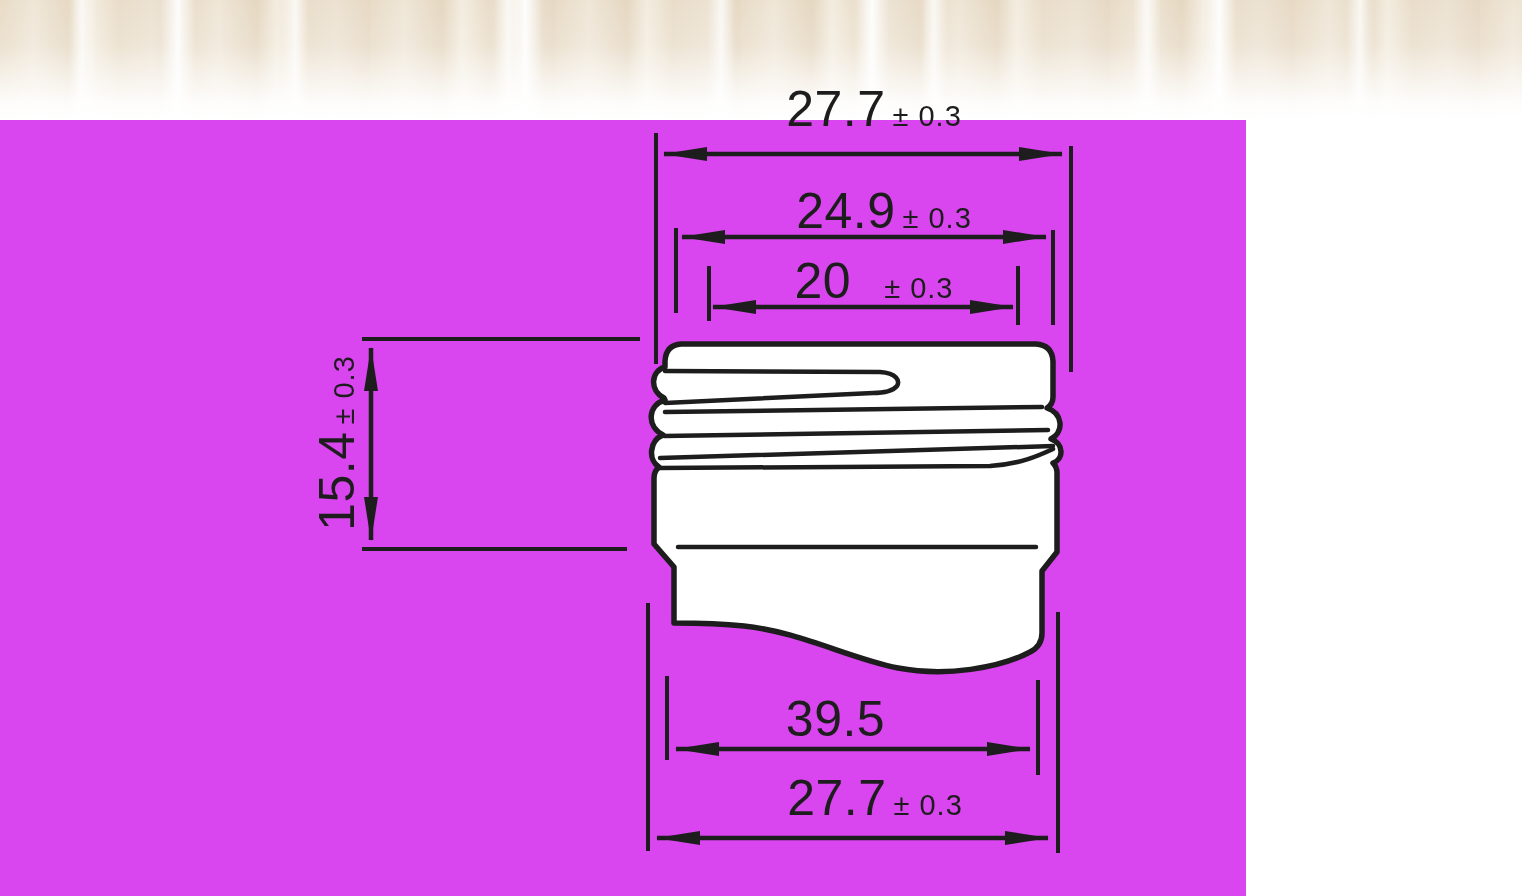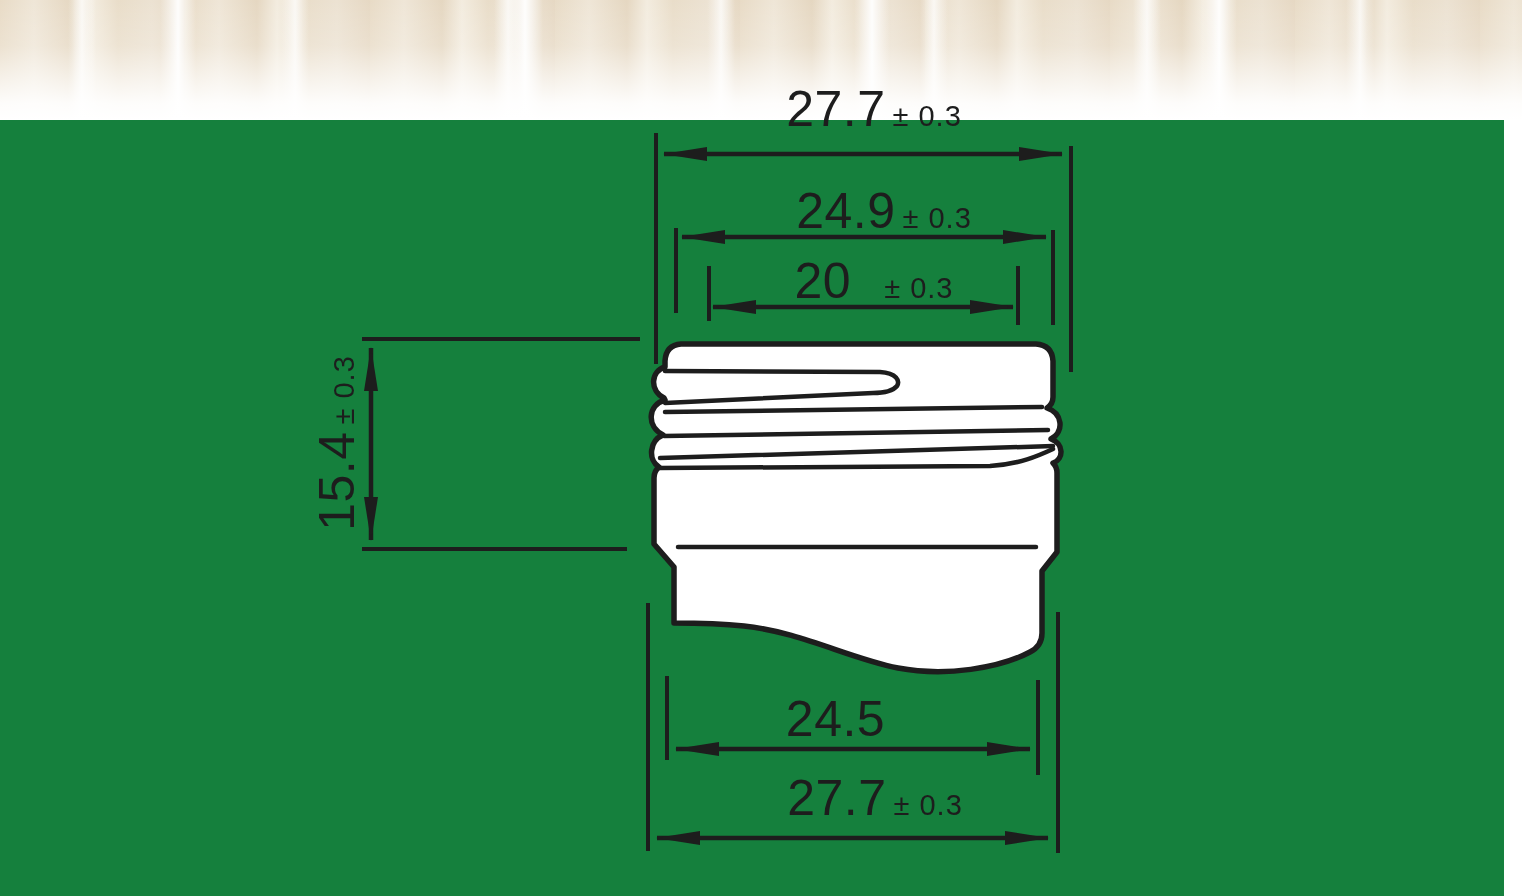--- a/index.html
+++ b/index.html
@@ -1,20 +1,20 @@
 <!DOCTYPE html>
 <html><head>
 <meta charset="utf-8">
 <style>
   html,body{margin:0;padding:0;}
   body{
     width:1522px;height:896px;overflow:hidden;background:#ffffff;
     font-family:"Liberation Sans","DejaVu Sans",sans-serif;
   }
-  .stage{position:relative;width:1504px;height:896px;background:#15803d;}
+  .stage{position:relative;width:1246px;height:896px;background:#d946ef;}
 
   
   .photo-strip{
     position:absolute;top:0;left:0;width:1522px;height:120px;
     background-image:
       linear-gradient(180deg, rgba(255,255,255,0) 0%, rgba(255,255,255,0.18) 38%,
                       rgba(255,255,255,0.62) 66%, rgba(255,255,255,0.92) 86%, #ffffff 100%),
       repeating-linear-gradient(90deg,
         rgba(255,255,255,0) 0px, rgba(255,255,255,0) 160px,
         rgba(255,255,255,0.95) 178px, rgba(255,255,255,0) 196px,
@@ -131,21 +131,21 @@
     <span class="val">20</span>
     <span class="tol">± 0.3</span>
   </div>
 
   <div class="dim-label rotated" style="left:337px;top:443px;">
     <span class="val">15.4</span>
     <span class="tol">± 0.3</span>
   </div>
 
   <div class="dim-label" style="left:839px;top:694px;">
-    <span class="val">24.5</span>
+    <span class="val">39.5</span>
     <span class="tol"></span>
   </div>
 
   <div class="dim-label" style="left:875px;top:773px;">
     <span class="val">27.7</span>
     <span class="tol">± 0.3</span>
   </div>
 
 </div>
 

